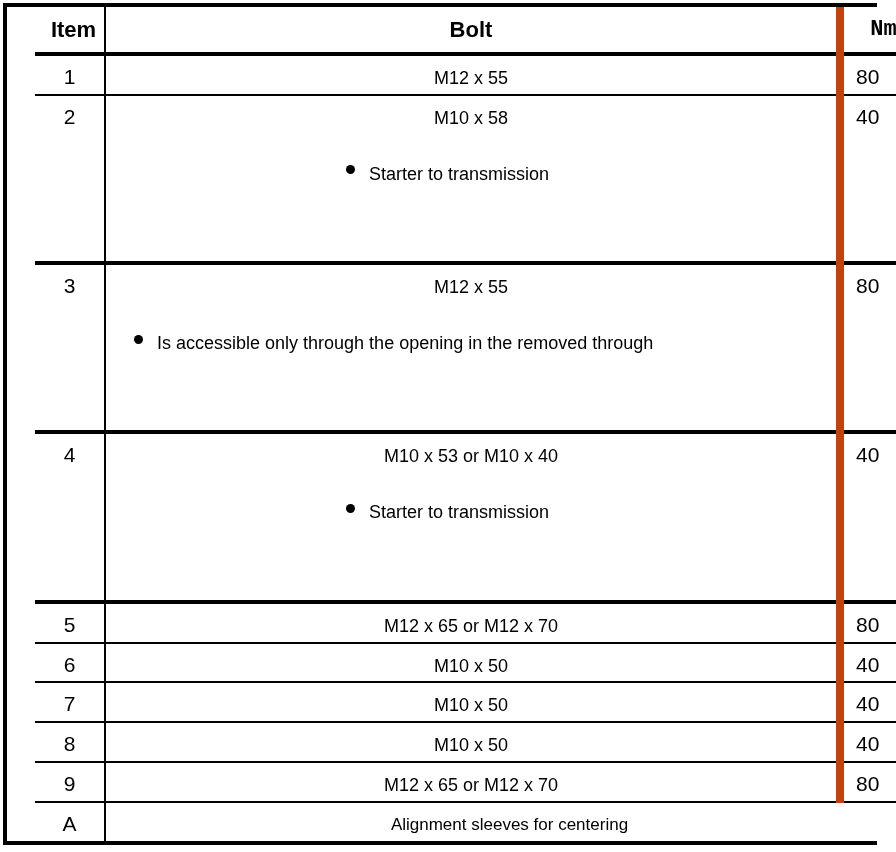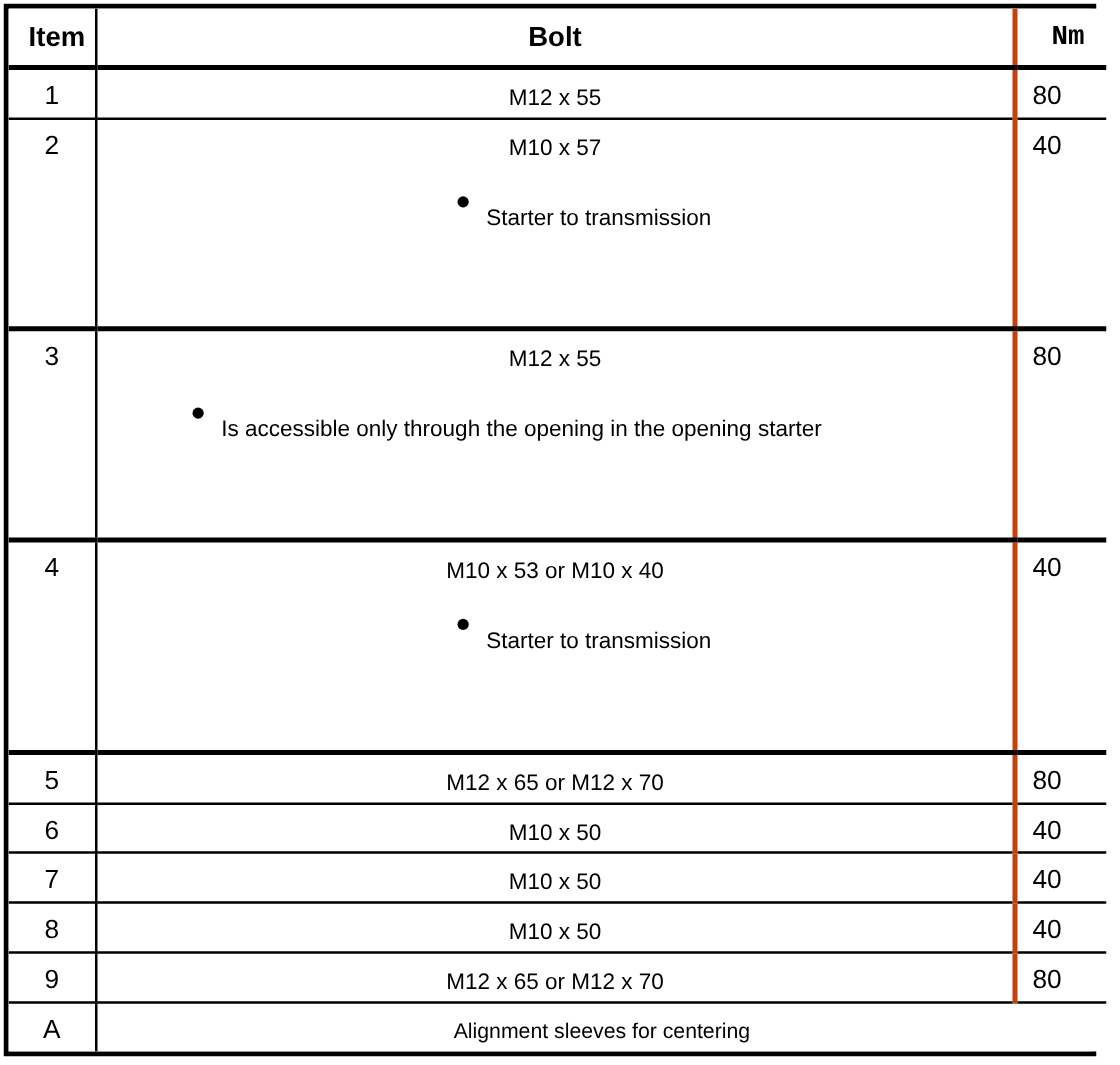--- a/index.html
+++ b/index.html
@@ -18,20 +18,21 @@
 
   #table-wrap {
     position: absolute;
     left: 3px;
     top: 3px;
     width: 874px;
     height: 842px;
     box-sizing: border-box;
     border: 4px solid #000;
     background: #fff;
+    padding-left: 28px;
   }
 
   table.bolt-table {
     width: 100%;
     height: 100%;
     border-collapse: collapse;
     table-layout: fixed;
     background: #fff;
   }
 
@@ -44,21 +45,21 @@
     padding: 0;
     vertical-align: top;
     background: #fff;
   }
 
   
   .c-item {
     border-right: 2px solid #000;
   }
   .c-bolt {
-    border-right: 4px solid #c2410c;
+    border-right: 8px solid #c2410c;
   }
 
   
   tr.thin > td, tr.thin > th { border-bottom: 2px solid #000; }
   tr.thick > td, tr.thick > th { border-bottom: 4px solid #000; }
   tr.lastrow > td { border-bottom: 0; }
 
   
   tr.head th {
     height: 45px;
@@ -97,23 +98,22 @@
     padding-top: 9px;
   }
 
   .bolt-spec {
     text-align: center;
     line-height: 26px;
   }
 
   .bullet-line {
     display: flex;
-    align-items: flex-start;
+    align-items: center;
     line-height: 26px;
-    margin-left: 48px;
   }
   .bullet-line.center-ish {
     justify-content: flex-start;
     padding-left: 240px;
   }
   .bullet-line.wide {
     justify-content: flex-start;
     padding-left: 28px;
   }
   .bullet-dot {
@@ -161,39 +161,39 @@
         <td class="c-item cell-pad-top">1</td>
         <td class="c-bolt cell-pad-top">
           <div class="bolt-spec">M12 x 55</div>
         </td>
         <td class="c-nm cell-pad-top">80</td>
       </tr>
 
       <tr class="thick">
         <td class="c-item cell-pad-top">2</td>
         <td class="c-bolt cell-pad-top">
-          <div class="bolt-spec">M10 x 57</div>
+          <div class="bolt-spec">M10 x 58</div>
           <div class="gap-1"></div>
           <div class="bullet-line center-ish">
             <span class="bullet-dot"></span>
             <span class="bullet-text">Starter to transmission</span>
           </div>
           <div style="height:62px"></div>
         </td>
         <td class="c-nm cell-pad-top">40</td>
       </tr>
 
       <tr class="thick">
         <td class="c-item cell-pad-top">3</td>
         <td class="c-bolt cell-pad-top">
           <div class="bolt-spec">M12 x 55</div>
           <div class="gap-1"></div>
           <div class="bullet-line wide">
             <span class="bullet-dot"></span>
-            <span class="bullet-text">Is accessible only through the opening in the opening starter</span>
+            <span class="bullet-text">Is accessible only through the opening in the removed through</span>
           </div>
           <div style="height:62px"></div>
         </td>
         <td class="c-nm cell-pad-top">80</td>
       </tr>
 
       <tr class="thick">
         <td class="c-item cell-pad-top">4</td>
         <td class="c-bolt cell-pad-top">
           <div class="bolt-spec">M10 x 53 or M10 x 40</div>

